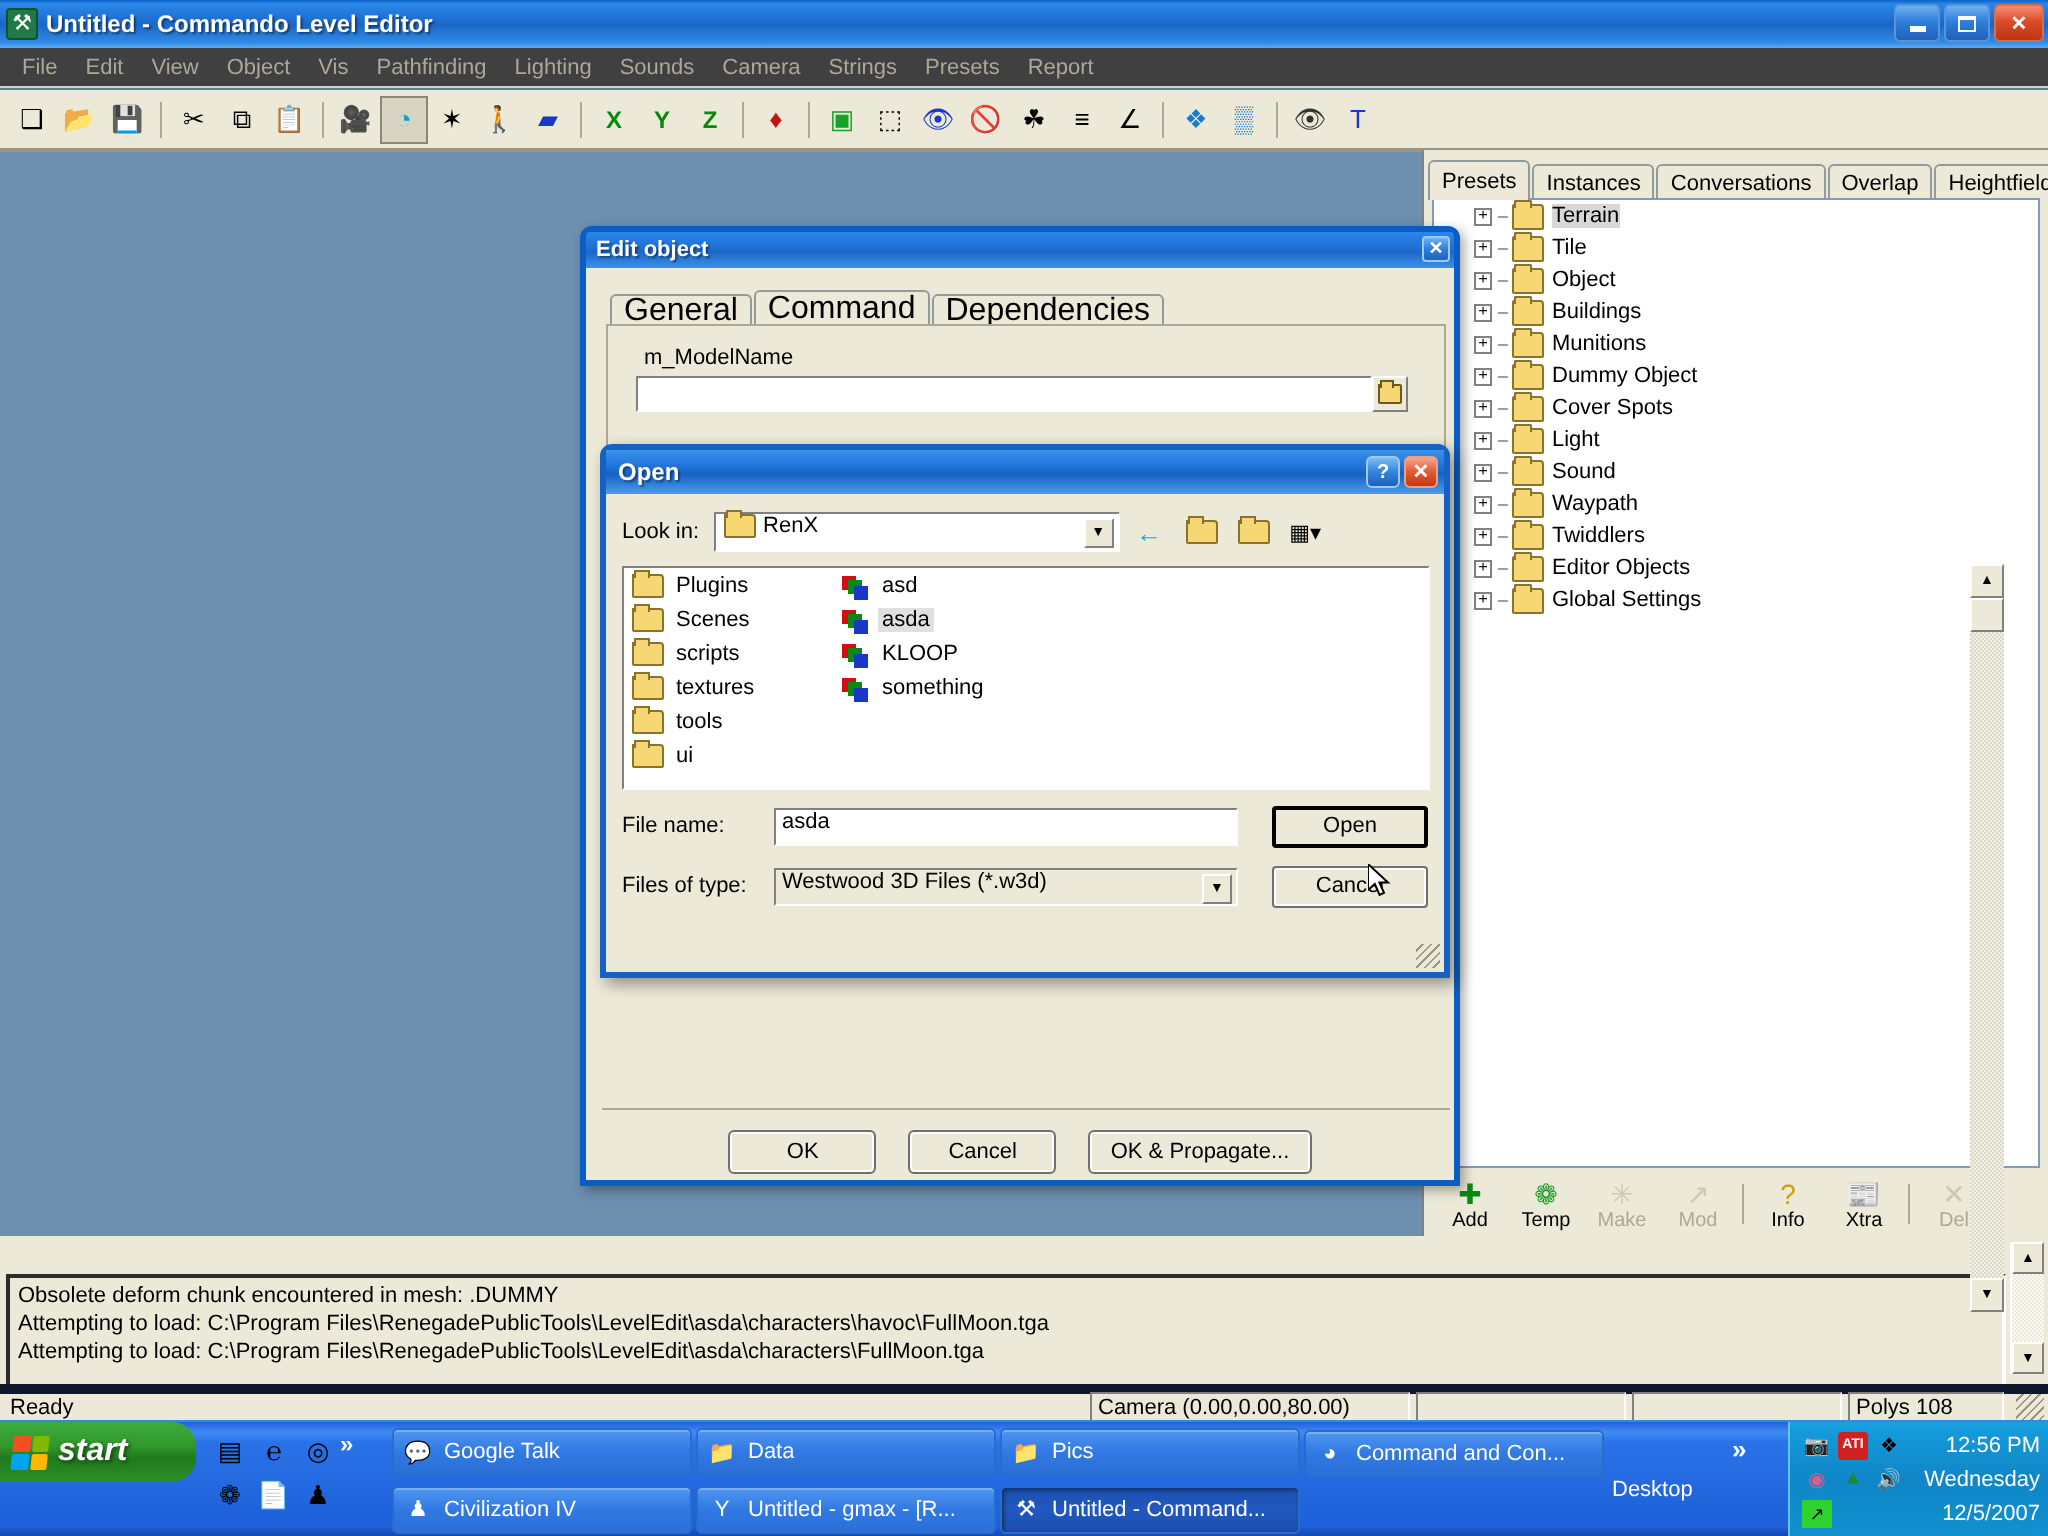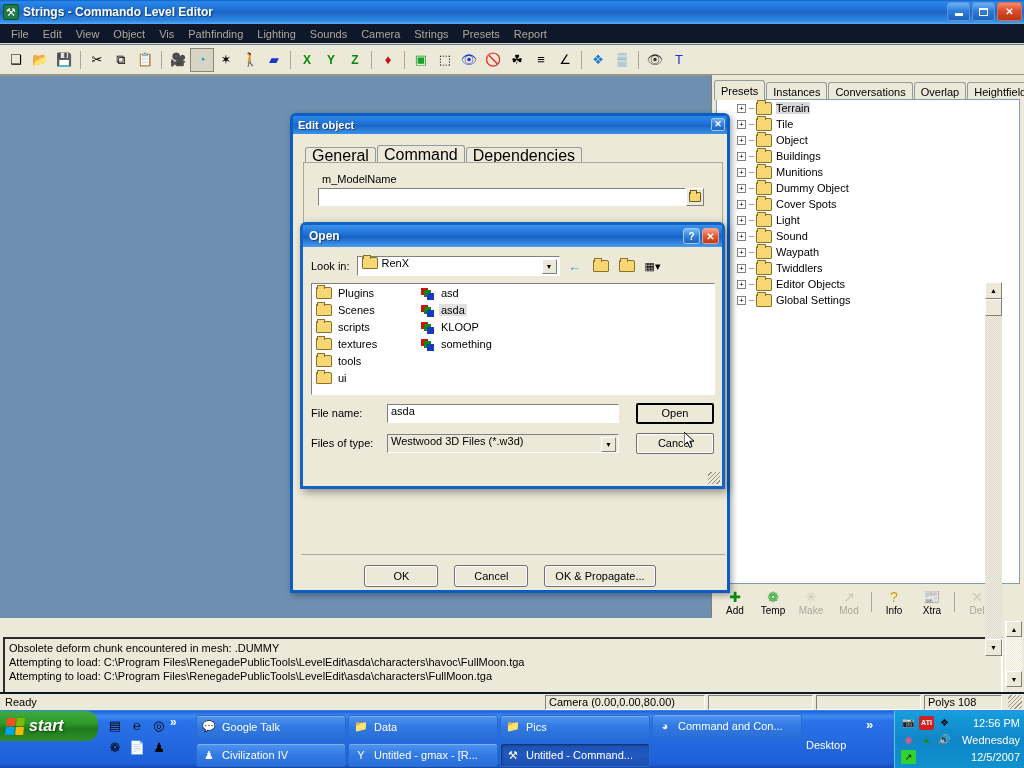--- a/index.html
+++ b/index.html
@@ -40,21 +40,21 @@
   .win-btn.close {
     background: linear-gradient(to bottom,#f58c76,#dd4c28 45%,#bb3612);
     border-color:#d2704f; width:25px;
   }
   .win-btn .glyph-min { width:8px; height:3px; background:#fff; margin-top:5px;}
   .win-btn .glyph-max { width:9px; height:8px; border:1px solid #fff; border-top-width:2px;}
 
   
   .menubar {
     position:absolute; left:0; top:24px; width:1024px; height:20px;
-    background:#0f172a; border-bottom:1px solid #d7d3c3;
+    background:#404040; border-bottom:1px solid #d7d3c3;
     display:flex; align-items:center; padding-left:4px;
   }
   .menu-item { color:#aca899; padding:2px 7px; font-size:11px; white-space:nowrap; }
 
   
   .toolbar {
     position:absolute; left:0; top:45px; width:1024px; height:30px;
     background:#ece9d8; border-bottom:1px solid #9a9684;
     display:flex; align-items:center; padding-left:4px;
   }
@@ -138,21 +138,21 @@
     border-color:#fff #808080 #808080 #fff;
     display:flex; align-items:center; justify-content:center; font-size:7px;
   }
   .sb-track { position:absolute; top:16px; bottom:16px; width:16px;
     background: repeating-conic-gradient(#ece9d8 0% 25%, #fbfaf5 0% 50%) 0 0/2px 2px; }
 
   
   .statusbar {
     position:absolute; left:0; top:692px; width:1024px; height:18px;
     background:#ece9d8; display:flex; align-items:center;
-    border-top:2px solid #0f172a;
+    border-top:5px solid #0f172a;
   }
   .st-cell {
     height:15px; border:1px solid; border-color:#808080 #fff #fff #808080;
     margin-right:3px; display:flex; align-items:center; padding:0 3px;
     font-size:11px; color:#000;
   }
   .st-ready { padding-left:5px; font-size:11px; width:545px; color:#000;}
   .st-grip { width:14px; height:14px; margin-left:auto; margin-right:2px;
     background: repeating-linear-gradient(135deg,#ece9d8 0 2px,#9a9684 2px 3px); }
 
@@ -327,21 +327,21 @@
   .tray-ic { width:15px; height:14px; display:flex; align-items:center; justify-content:center; font-size:10px; }
   .tray-txt { color:#fff; font-size:11px; margin-left:auto; white-space:nowrap; }
 </style>
 </head>
 <body>
 
 <div class="app">
 
   <div class="titlebar">
     <div class="tb-icon">⚒</div>
-    <div class="tb-title">Strings - Commando Level Editor</div>
+    <div class="tb-title">Untitled - Commando Level Editor</div>
     <div class="win-btns">
       <div class="win-btn">
           <span class="glyph-min"></span>
         </div>
       <div class="win-btn">
           <span class="glyph-max"></span>
         </div>
       <div class="win-btn close">✕</div>
     </div>
   </div>

